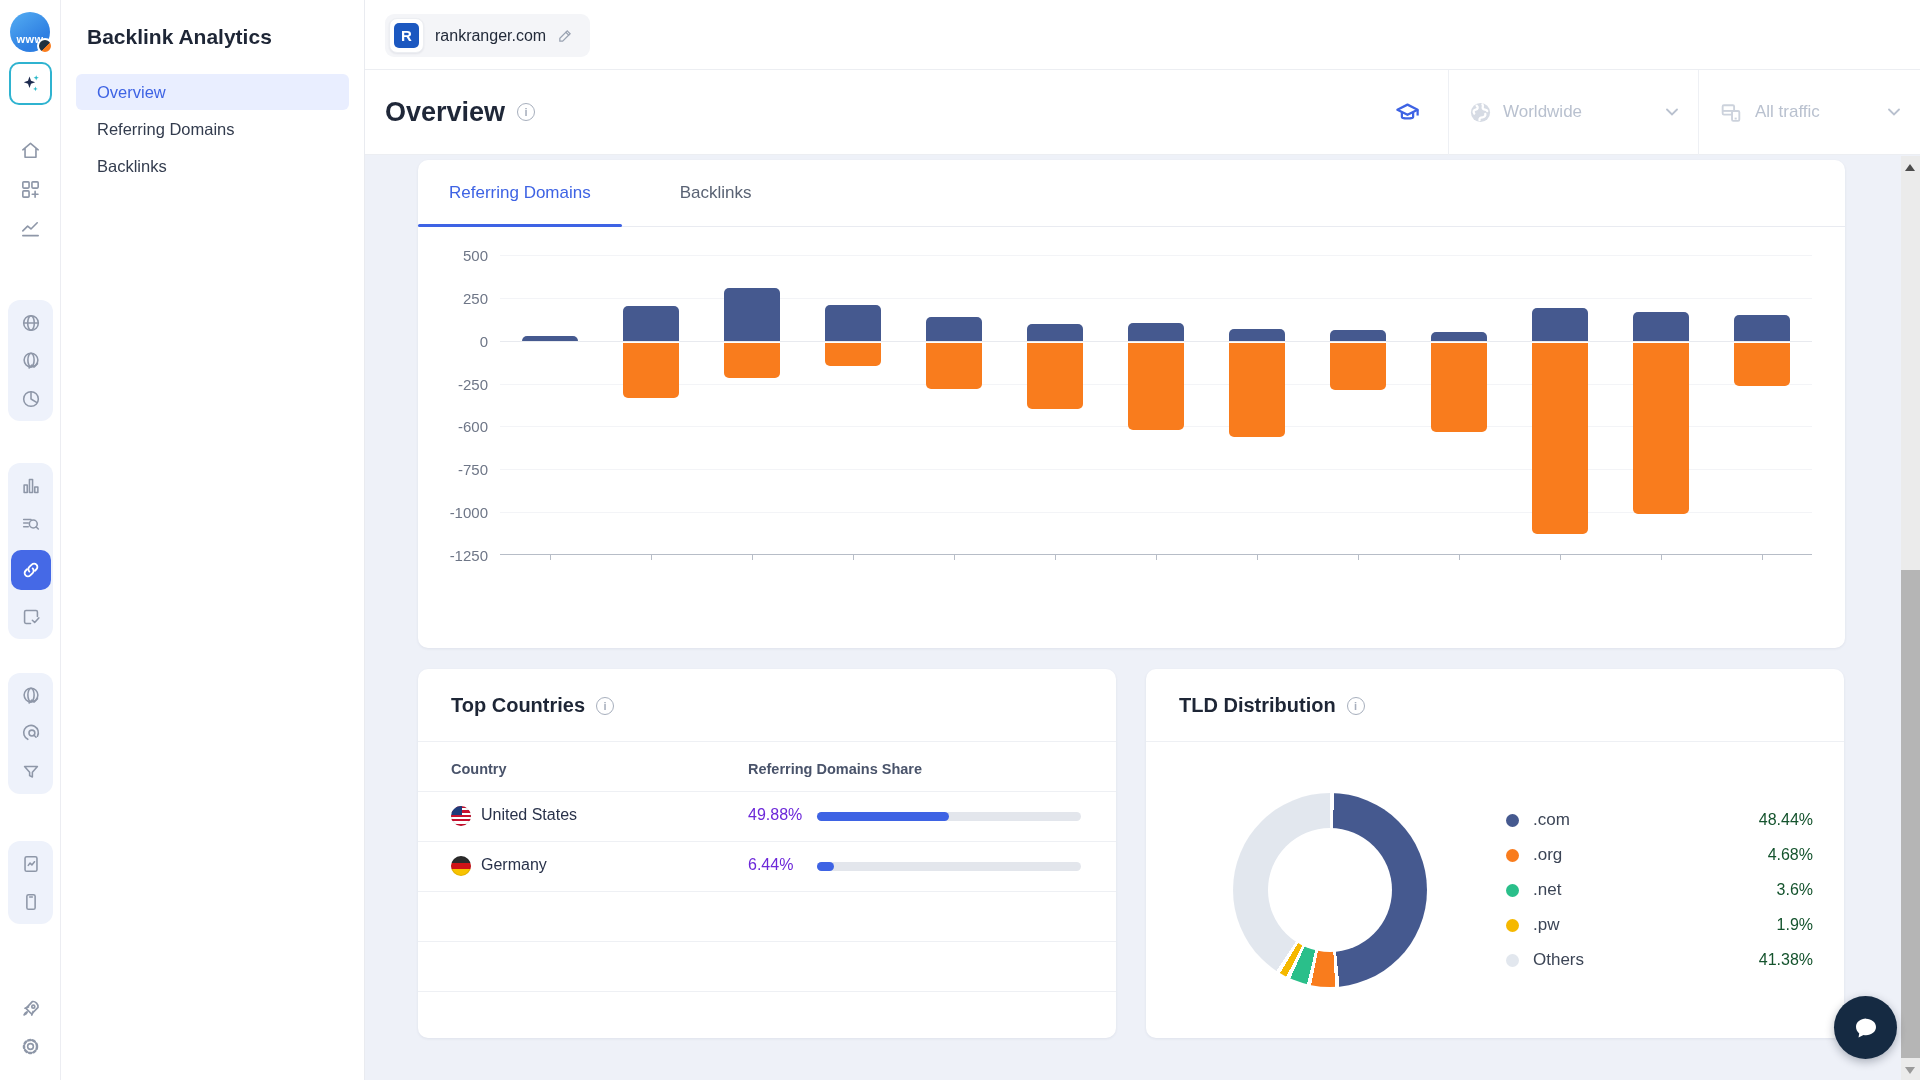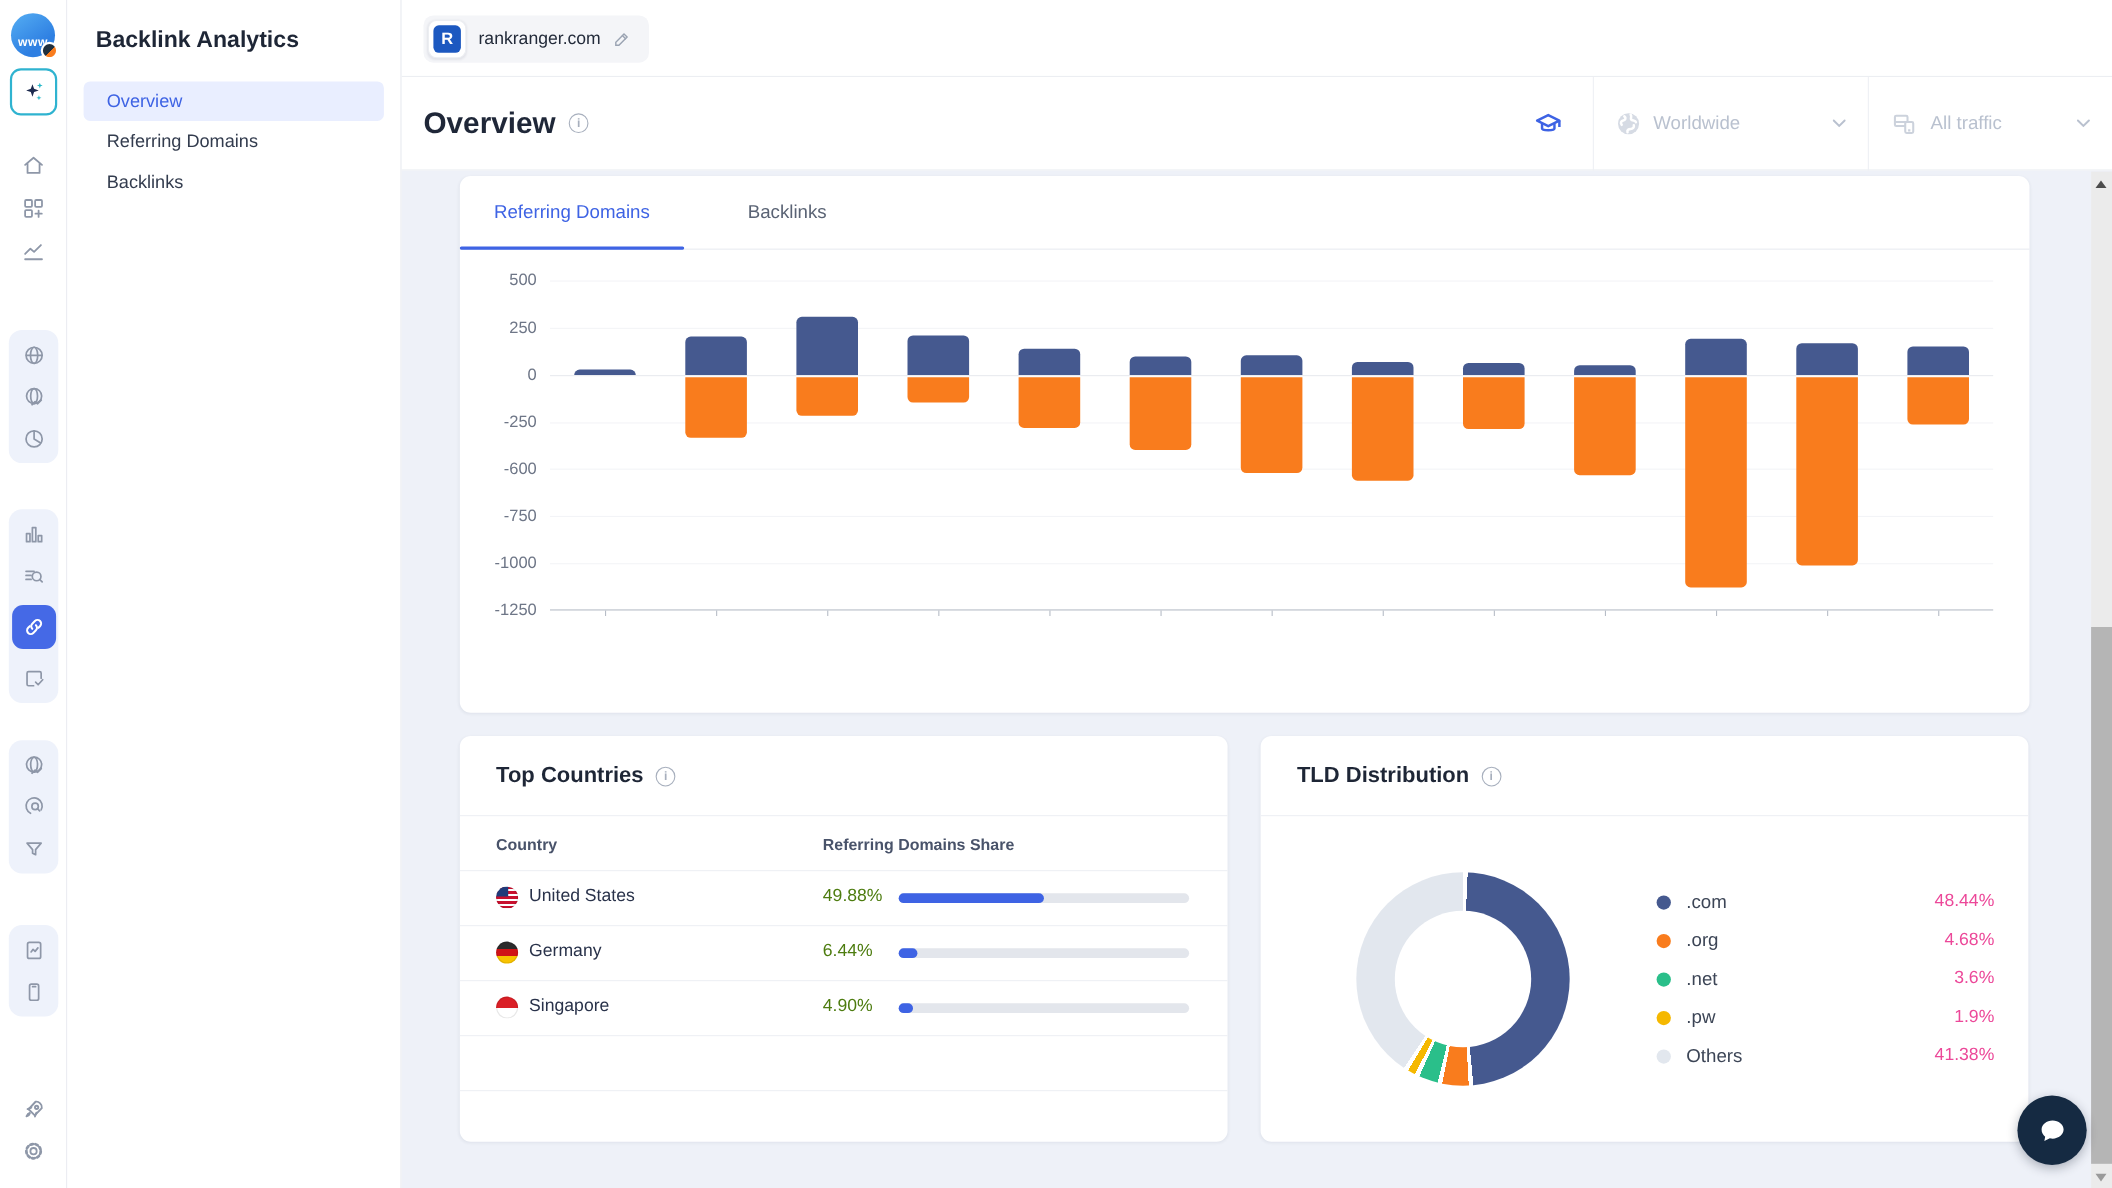--- a/index.html
+++ b/index.html
@@ -83,42 +83,42 @@
   
   .cards-row { display:flex; gap:30px; margin-top:21px; }
   .tc-card { width:698px; height:369px; position:relative; }
   .card-title-row { position:absolute; left:33px; top:25px; display:flex; align-items:center; gap:11px; }
   .card-title { font-size:20px; font-weight:600; color:#1e2636; }
   .hdiv { position:absolute; left:0; right:0; height:1px; background:#eef0f4; }
   .colhead { position:absolute; font-size:14.5px; color:#49536a; font-weight:bold; }
   .tc-row { position:absolute; left:0; right:0; height:50px; }
   .tc-row .flag { position:absolute; left:33px; top:15px; }
   .tc-country { position:absolute; left:63px; top:15px; font-size:16px; color:#29324a; }
-  .tc-share { position:absolute; left:330px; top:15px; font-size:16px; color:#4d7c0f; }
+  .tc-share { position:absolute; left:330px; top:15px; font-size:16px; color:#6d28d9; }
   .track { position:absolute; left:399px; top:21px; width:264px; height:9px; background:#e3e6ec; border-radius:5px; }
   .fill { height:9px; background:#3e63e4; border-radius:5px; }
 
   .flag { width:20px; height:20px; border-radius:50%; position:relative; overflow:hidden;
           box-shadow:inset 0 0 0 1px rgba(0,0,0,.09); }
   .flag-us { background:repeating-linear-gradient(180deg,#c8102e 0 2.2px,#fff 2.2px 4.4px); }
   .flag-us::before { content:""; position:absolute; left:0; top:0; width:11px; height:9px; background:#1f3b7a; }
   .flag-de { background:linear-gradient(180deg,#2b2b2b 0 34%,#d01317 34% 67%,#f8c300 67%); }
   .flag-sg { background:linear-gradient(180deg,#da1f26 0 50%,#fff 50%); }
   .flag-co { background:linear-gradient(180deg,#ffcd00 0 50%,#0033a0 50% 75%,#c8102e 75%); }
   .flag-se { background:#0059a3; }
   .flag-se::before { content:""; position:absolute; left:6px; top:0; width:4px; height:20px; background:#fecb00; }
   .flag-se::after  { content:""; position:absolute; left:0; top:8px; width:20px; height:4px; background:#fecb00; }
 
   
   #donut { position:absolute; left:87px; top:124px; width:194px; height:194px; border-radius:50%; }
   #donut-hole { position:absolute; left:35px; top:35px; width:124px; height:124px; border-radius:50%; background:#fff; }
   .legend-row { position:absolute; left:360px; height:24px; display:flex; align-items:center; width:307px; }
   .dot { width:13px; height:13px; border-radius:50%; margin-right:14px; flex:none; }
   .leg-label { font-size:17px; color:#3c4556; }
-  .leg-value { margin-left:auto; font-size:16px; color:#ec4899; }
+  .leg-value { margin-left:auto; font-size:16px; color:#14532d; }
 
   
   .info { width:18px; height:18px; border-radius:50%; border:1.5px solid #a7afbd; color:#a7afbd;
           font-size:11px; display:flex; align-items:center; justify-content:center; font-weight:bold;
           cursor:pointer; flex:none; }
 
   
   .scrollbar { position:absolute; left:1901px; top:156px; width:19px; bottom:0; background:#ebebeb; z-index:40; }
   .sb-up { position:absolute; left:4px; top:8px; width:0; height:0; border-left:5.5px solid transparent;
            border-right:5.5px solid transparent; border-bottom:7px solid #4c4c4c; cursor:pointer; }
@@ -422,28 +422,20 @@
         <div class="hdiv" style="top:172px"></div>
         <div class="tc-row" style="top:172px">
           <span class="flag flag-de"></span>
           <span class="tc-country">Germany</span>
           <span class="tc-share">6.44%</span>
           <span class="track">
               <span class="fill" style="width: 6.44%; display: block;"></span>
             </span>
         </div>
         <div class="hdiv" style="top:222px"></div>
-        <div class="tc-row" style="top:222px">
-          <span class="flag flag-sg"></span>
-          <span class="tc-country">Singapore</span>
-          <span class="tc-share">4.90%</span>
-          <span class="track">
-              <span class="fill" style="width: 4.9%; display: block;"></span>
-            </span>
-        </div>
         <div class="hdiv" style="top:272px"></div>
         <div class="hdiv" style="top:322px"></div>
       </div>
 
       <div class="card tc-card">
         <div class="card-title-row">
           <span class="card-title">TLD Distribution</span>
           <span class="info">i</span>
         </div>
         <div class="hdiv" style="top:72px"></div>

